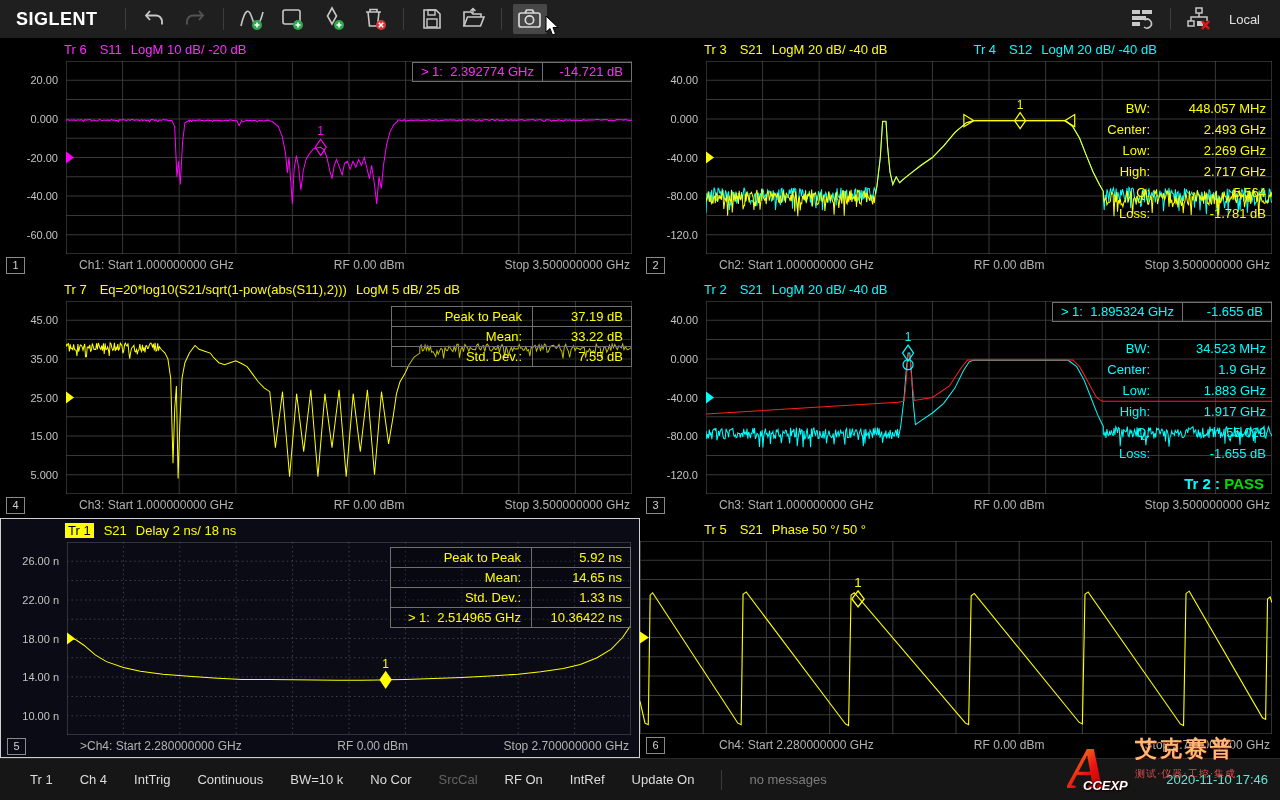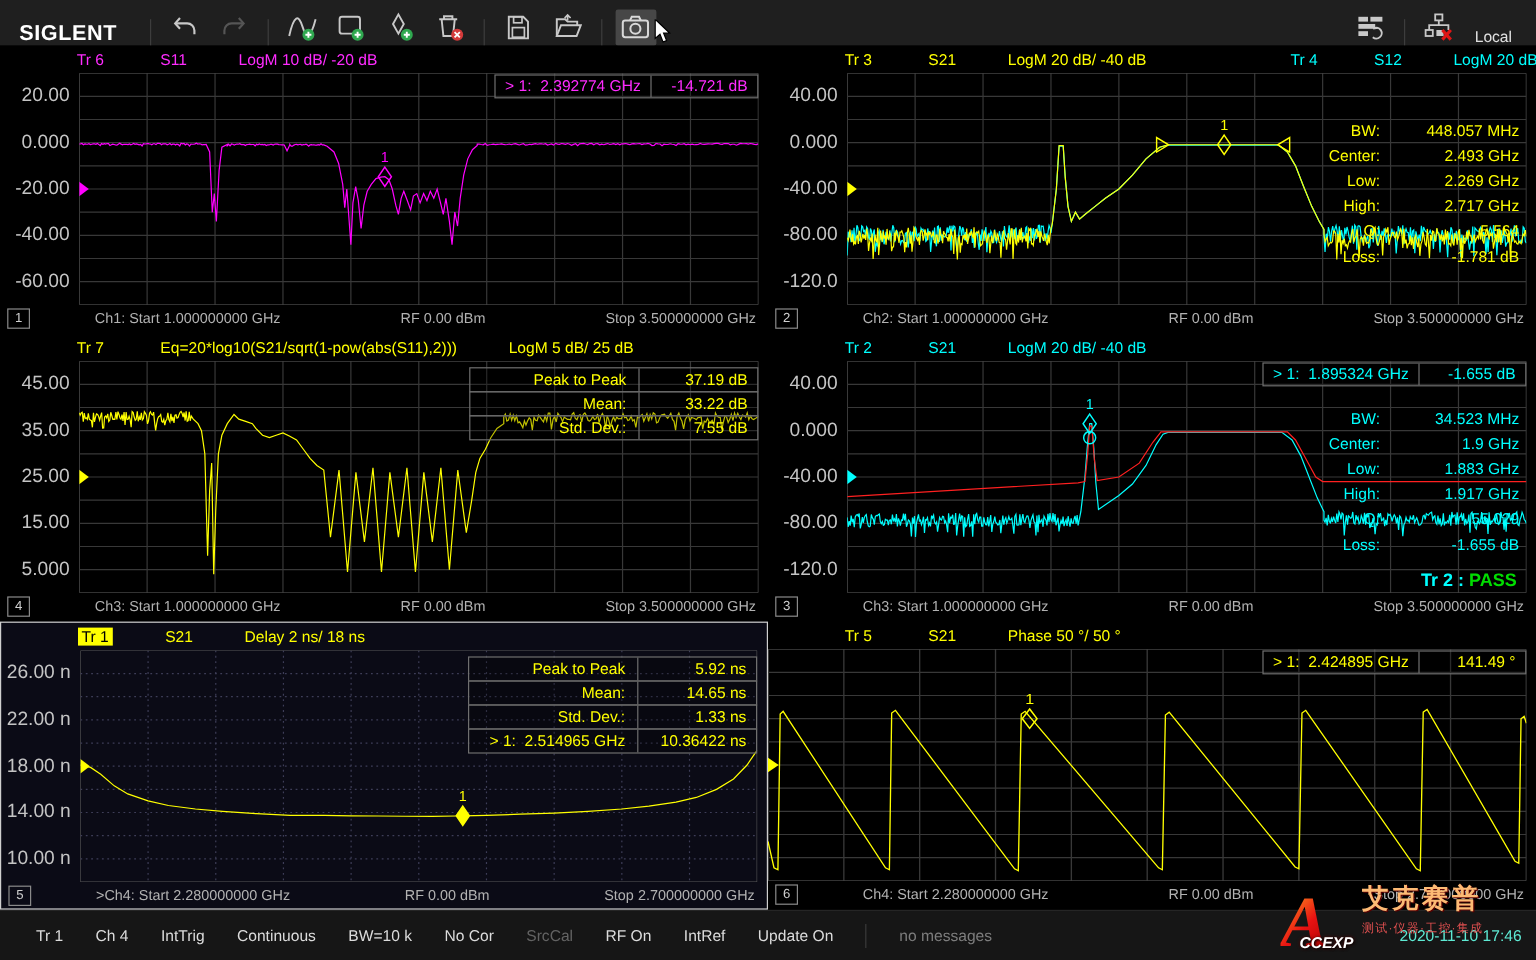--- a/index.html
+++ b/index.html
@@ -1,47 +1,47 @@
 <!DOCTYPE html>
 <html><head>
 <meta charset="utf-8">
 <style>
   html,body{margin:0;padding:0;background:#000;}
   body{width:1280px;height:800px;overflow:hidden;font-family:"Liberation Sans",sans-serif;}
   .app{position:relative;width:1280px;height:800px;background:#000;}
 
   
-  .toolbar{height:38px;background:#1f1f1f;display:flex;align-items:flex-end;gap:7px;padding:0 10px;box-sizing:border-box;position:relative;}
+  .toolbar{height:38px;background:#1f1f1f;display:flex;align-items:center;gap:7px;padding:0 10px;box-sizing:border-box;position:relative;}
   .brand{color:#fff;font-size:18px;font-weight:bold;letter-spacing:.5px;margin:0 16px 0 6px;}
   .tsep{width:1px;height:22px;background:#3d3d3d;margin:0 4px;flex:none;}
   .tbtn{width:34px;height:30px;display:flex;align-items:center;justify-content:center;border-radius:2px;flex:none;}
   .tbtn.active{background:#474747;}
   .tbtn svg{display:block;}
   .tspacer{flex:1;}
   .local{color:#e0e0e0;font-size:13px;margin:0 10px 0 6px;}
   .cursor{position:absolute;left:545px;top:16px;z-index:60;}
 
   
   .main{display:grid;grid-template-columns:640px 640px;grid-template-rows:240px 240px 240px;background:#000;}
   .panel{position:relative;box-sizing:border-box;background:#000;}
   .panel.active{border:1px solid #cfcfcf;background:#0b0b16;}
 
-  .ptitle{height:23px;display:flex;align-items:center;padding-left:64px;font-size:13px;white-space:nowrap;gap:34px;}
+  .ptitle{height:23px;display:flex;align-items:center;padding-left:64px;font-size:13px;white-space:nowrap;}
   .ttr{margin-right:13px;}
   .tmeas{margin-right:9px;}
   .t2{margin-left:86px;}
   .hl{background:#ffff00;color:#000 !important;padding:0 3px;margin-right:10px;}
   .magenta{color:#ff2bff;}
   .yellow{color:#ffff00;}
   .cyan{color:#00ffff;}
   .green{color:#00dc00;}
 
   .pbody{display:flex;height:193px;}
   .ylab{position:relative;width:66px;flex:none;}
-  .ylab span{position:absolute;right:8px;transform:translateY(-50%);font-size:16px;color:#c4c4c4;white-space:nowrap;}
+  .ylab span{position:absolute;right:8px;transform:translateY(-50%);font-size:11px;color:#c4c4c4;white-space:nowrap;}
   .plot{position:relative;flex:1;margin-right:8px;}
   .plot svg.chart{position:absolute;left:0;top:0;width:100%;height:100%;}
 
   .readout{position:absolute;top:1px;right:0;display:flex;font-size:13px;border:1px solid #6f6f6f;background:rgba(0,0,0,.25);}
   .readout span{white-space:pre;padding:0 8px;line-height:18px;}
   .readout .rv{border-left:1px solid #6f6f6f;min-width:72px;text-align:right;}
 
   .stats{position:absolute;right:0;font-size:13px;}
   .stats.plain{display:grid;grid-template-columns:auto 112px;column-gap:4px;row-gap:6px;justify-items:end;padding-right:6px;}
   .stats.plain span{white-space:pre;}
@@ -564,24 +564,20 @@
               <line x1="0" y1="115.2" x2="566" y2="115.2" stroke="#383838" stroke-width="1"></line>
               <line x1="0" y1="134.4" x2="566" y2="134.4" stroke="#383838" stroke-width="1"></line>
               <line x1="0" y1="153.6" x2="566" y2="153.6" stroke="#383838" stroke-width="1"></line>
               <line x1="0" y1="172.8" x2="566" y2="172.8" stroke="#383838" stroke-width="1"></line>
               <line x1="0" y1="192" x2="566" y2="192" stroke="#5a5a5a" stroke-width="1"></line>
               <path d="M0.0 159.4 L4.5 181.2 L7.4 182.8 L9.1 53.8 L11.3 51.5 L87.7 181.2 L90.6 182.8 L92.3 53.0 L95.1 50.7 L184.0 182.0 L186.8 183.6 L189.0 53.8 L191.9 51.5 L291.5 181.2 L294.3 182.8 L296.6 54.5 L299.4 52.2 L393.4 180.5 L396.2 182.0 L398.5 53.0 L401.3 50.7 L483.9 182.0 L486.8 183.6 L489.0 52.2 L491.9 49.9 L557.5 175.9 L560.3 177.4 L562.0 57.6 L564.3 55.7 L566.0 61.4" fill="none" stroke="#ffff00" stroke-width="1"></path>
               <polygon points="0,90 0,102 8,96" fill="#ffff00"></polygon>
               <polygon points="195.26999999999998,49.599999999999994 200.76999999999998,57.599999999999994 195.26999999999998,65.6 189.76999999999998,57.599999999999994" fill="none" stroke="#ffff00" stroke-width="1.2"></polygon>
               <text x="195.26999999999998" y="45.599999999999994" fill="#ffff00" font-size="12" text-anchor="middle" font-family="Liberation Sans, sans-serif">1</text>
             </svg>
-          <div class="readout yellow">
-            <span>&gt; 1:  2.424895 GHz</span>
-              <span class="rv">141.49 °</span>
-          </div>
         </div>
       </div>
       <div class="pfoot">
         <span class="pnum">6</span>
         <span class="fch">Ch4: Start 2.280000000 GHz</span>
         <span class="frf">RF 0.00 dBm</span>
         <span class="fstop">Stop 2.700000000 GHz</span>
       </div>
     </section>
   </main>

